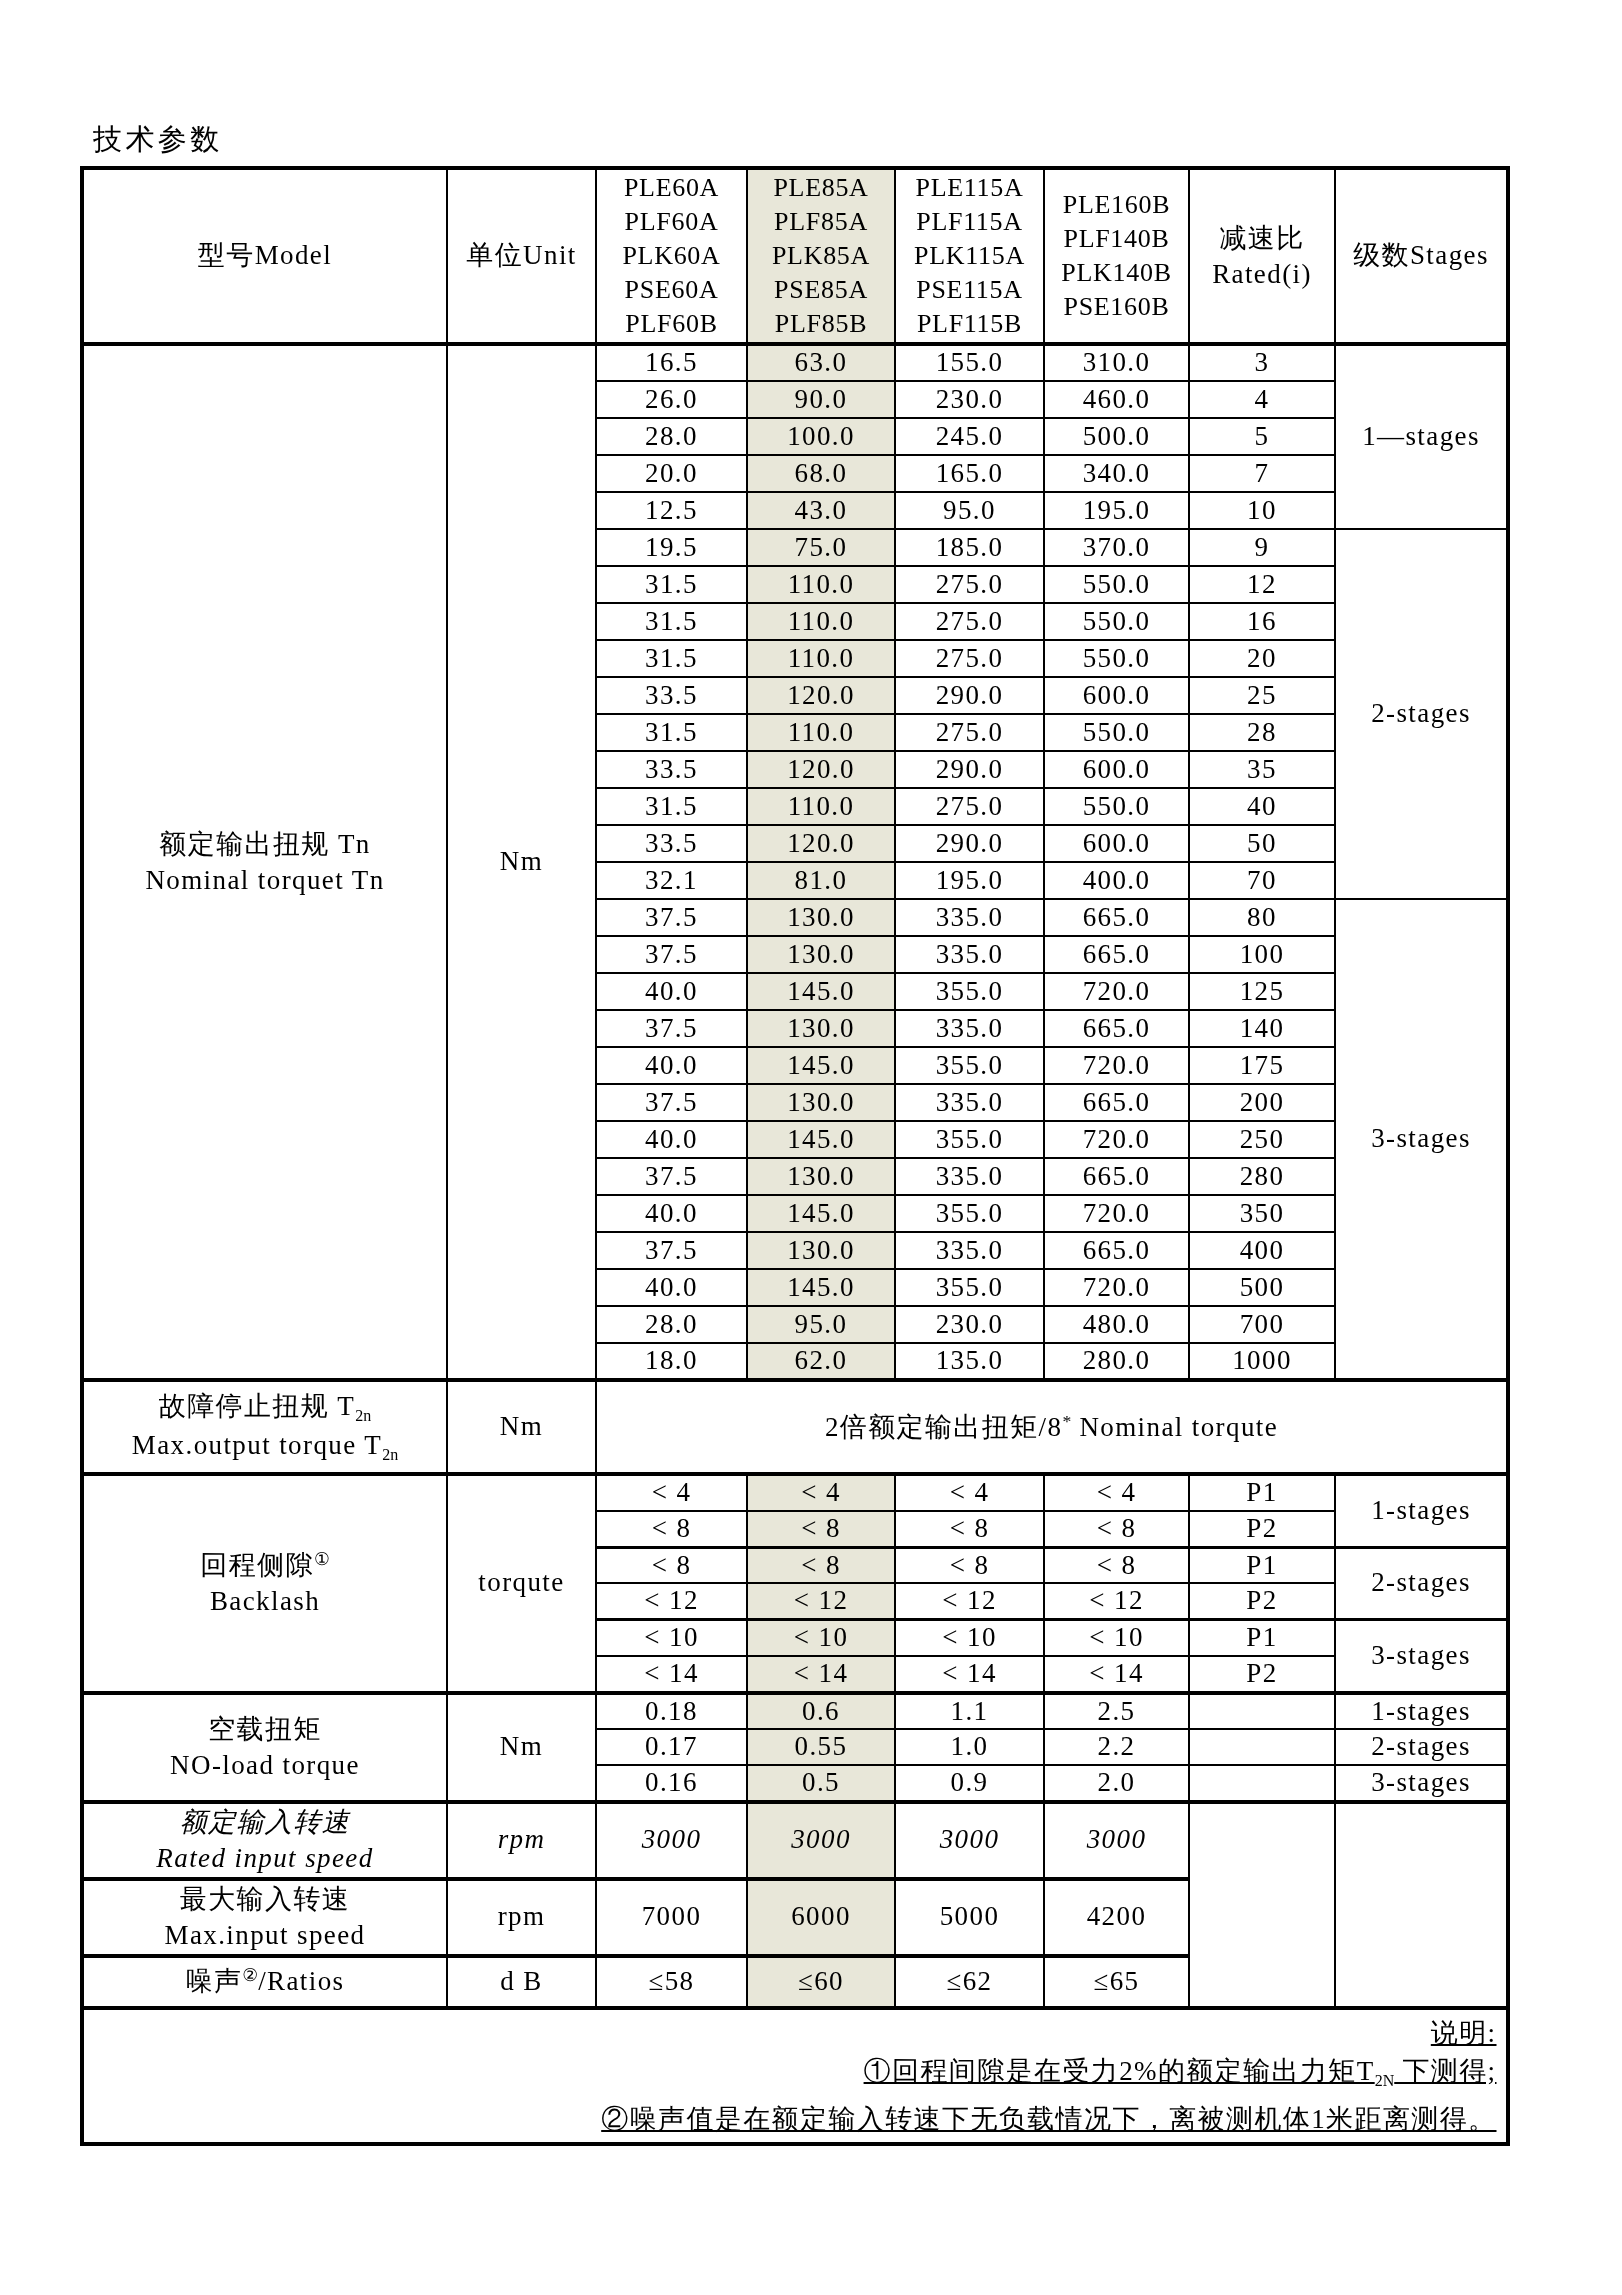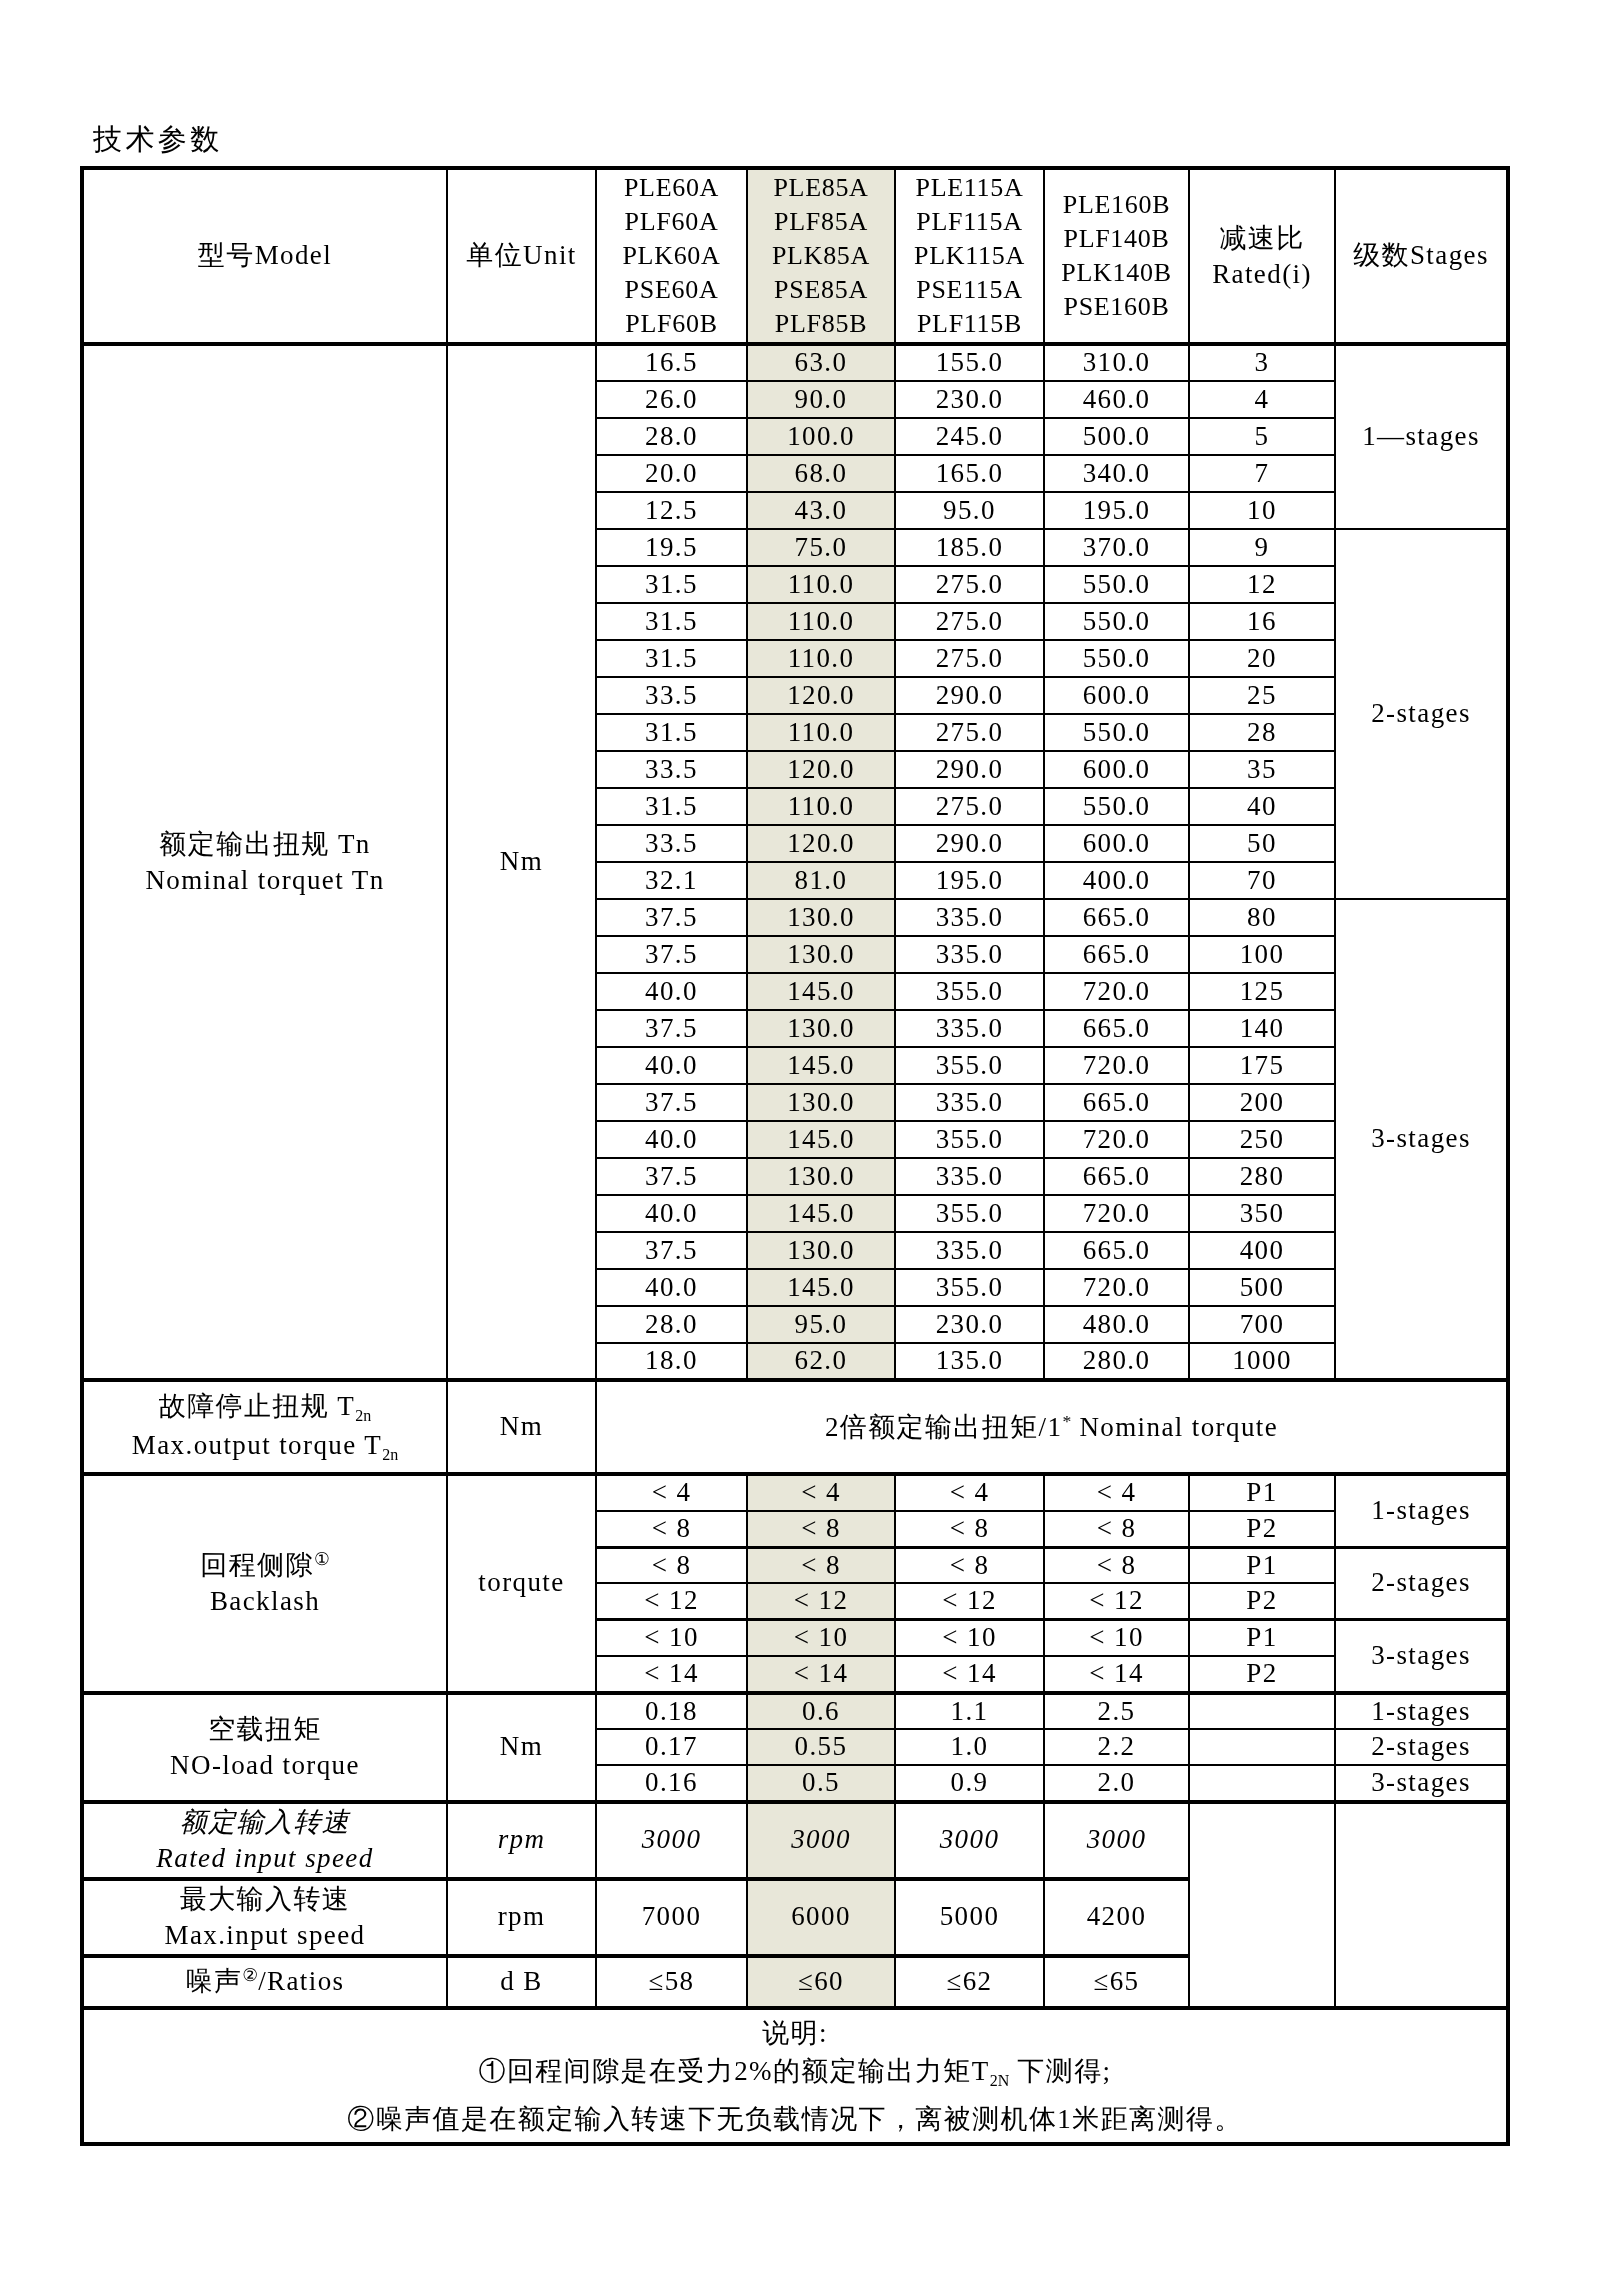--- a/index.html
+++ b/index.html
@@ -48,26 +48,27 @@
   .r-header  { height: 176px; }
   #tb-torque tr { height: 37px; }
   .r-maxout  { height: 94px; }
   #tb-backlash tr { height: 30px; }
   #tb-noload tr { height: 35px; }
   .r-rated   { height: 68px; font-style: italic; }
   .r-maxin   { height: 70px; }
   .r-noise   { height: 52px; }
   .r-notes   { height: 119px; }
   td.notes-cell {
-    text-align: center;
+    text-align: right;
     vertical-align: middle;
     padding: 4.1px 9.5px;
     font-size: 27px;
     line-height: 38px;
     letter-spacing: 1.4px;
+    text-decoration: underline;
   }
 </style>
 </head>
 <body>
 
 <div class="page-title">技术参数</div>
 
 <table class="spec">
   <colgroup>
     <col style="width:365px">
@@ -327,21 +328,21 @@
       </tr>
     </tbody>
 
   <tbody>
     <tr class="sec r-maxout">
       <td class="lbl2">
         <div><span>故障停止扭规 T</span><sub>2n</sub></div>
         <div><span>Max.output torque T</span><sub>2n</sub></div>
       </td>
       <td>Nm</td>
-      <td colspan="6"><span>2倍额定输出扭矩/1</span><sup>*</sup><span> Nominal torqute</span></td>
+      <td colspan="6"><span>2倍额定输出扭矩/8</span><sup>*</sup><span> Nominal torqute</span></td>
     </tr>
   </tbody>
 
   <tbody id="tb-backlash">
     <tr class="sec">
       <td class="lbl2" rowspan="6">
         <div><span>回程侧隙</span><sup>①</sup></div>
         <div>Backlash</div>
       </td>
       <td rowspan="6">torqute</td>

